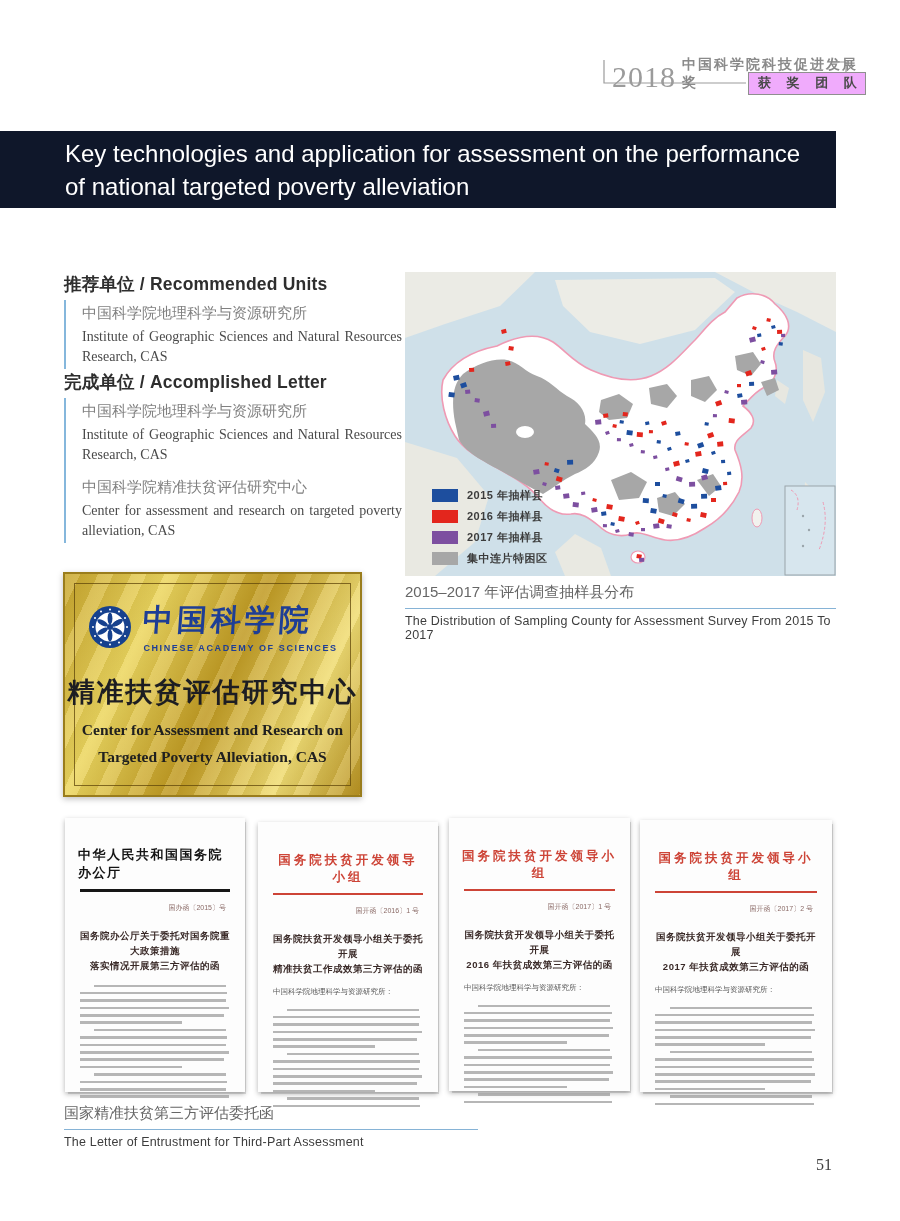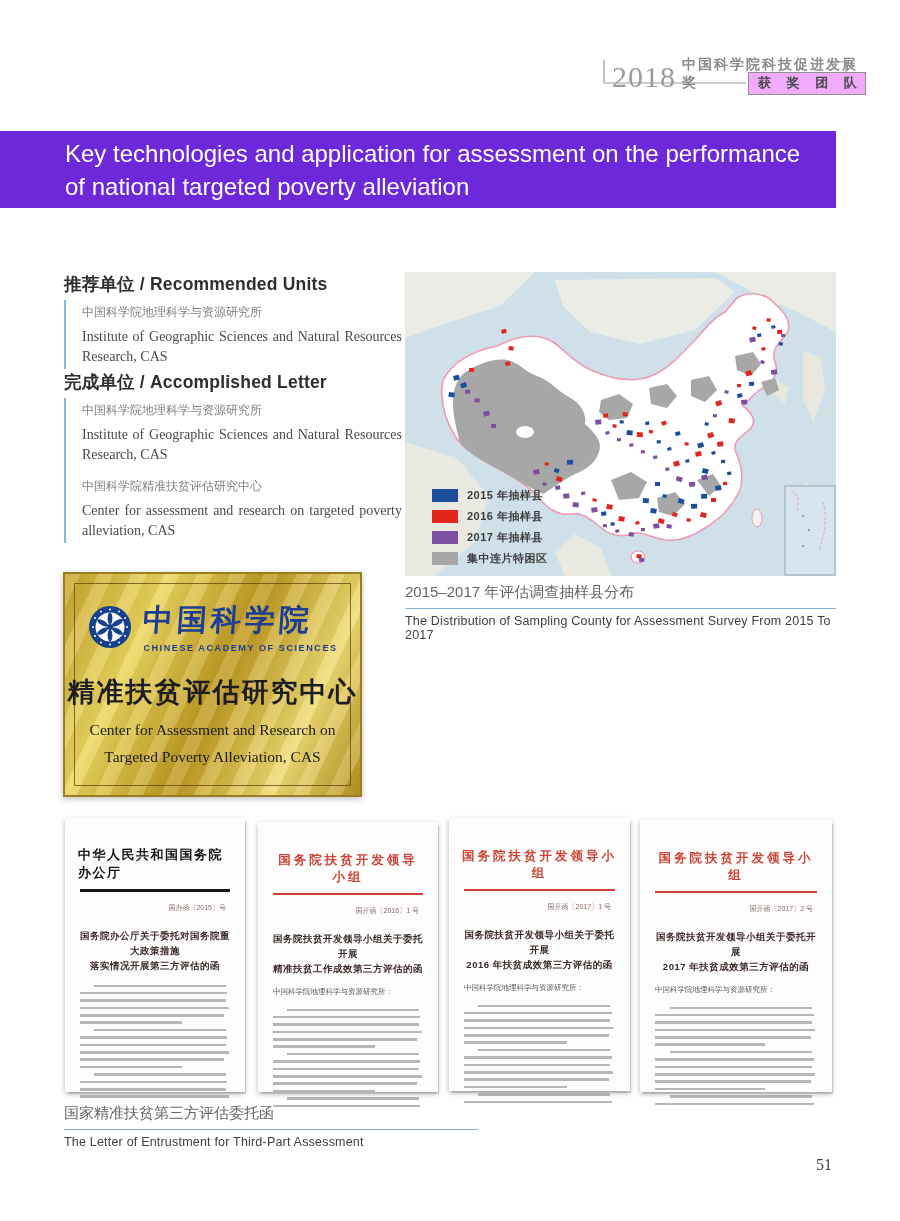--- a/index.html
+++ b/index.html
@@ -9,29 +9,29 @@
   
   .award-header{position:absolute;left:560px;top:42px;width:310px;height:62px;}
   .award-year{position:absolute;left:52px;top:18px;font-family:"Liberation Serif",serif;
               font-size:30px;color:#9b9b9b;letter-spacing:1px;}
   .award-name{position:absolute;left:122px;top:14px;font-size:14px;color:#8a8a8a;letter-spacing:2px;font-weight:600;}
   .award-badge{position:absolute;left:188px;top:30px;border:1px solid #8f8f8f;background:#f0abfc;
                font-size:13px;color:#4a4a4a;letter-spacing:6px;padding:1px 2px 2px 9px;font-weight:600;}
   .award-lines{position:absolute;left:0;top:0;}
 
   
-  .banner{position:absolute;left:0;top:131px;width:836px;height:77px;background:#6d28d9;color:#fff;}
+  .banner{position:absolute;left:0;top:131px;width:836px;height:77px;background:#0f172a;color:#fff;}
   .banner .t{display:block;padding-left:65px;font-size:24px;line-height:33px;font-weight:400;}
   .banner .t:first-child{padding-top:6px;}
 
   
   .sec-head{position:absolute;left:64px;font-size:17.5px;font-weight:700;color:#2e2e2e;letter-spacing:.2px;}
   .unit-block{position:absolute;left:64px;border-left:2px solid #85b7dc;padding:2px 0 2px 16px;width:320px;}
   .unit+.unit{margin-top:11px;}
-  .unit .cn{font-size:12px;color:#808080;line-height:21px;margin-bottom:4px;}
+  .unit .cn{font-size:15px;color:#808080;line-height:21px;margin-bottom:4px;}
   .unit .en{font-family:"Liberation Serif",serif;font-size:14px;color:#4a4a4a;line-height:20px;
             text-align:justify;}
 
   
   .map-wrap{position:absolute;left:405px;top:272px;width:431px;height:304px;background:#cfe0e9;overflow:hidden;}
   .map-legend{position:absolute;left:27px;top:216px;}
   .leg-row{display:flex;align-items:center;margin-bottom:7px;height:14px;}
   .leg-swatch{display:inline-block;width:26px;height:13px;margin-right:9px;}
   .leg-label{font-size:11px;font-weight:700;color:#3c3c3c;letter-spacing:.5px;}
 
@@ -47,21 +47,21 @@
           border:2px solid #9a7d1c;box-shadow:0 2px 6px rgba(0,0,0,.25);}
   .plaque-inner{position:absolute;inset:9px;border:1.5px solid rgba(95,70,10,.75);}
   .plaque-sheen{position:absolute;inset:0;background:repeating-linear-gradient(115deg,rgba(255,255,255,.14) 0 14px,rgba(0,0,0,.05) 14px 30px);pointer-events:none;}
   .plaque-head{position:absolute;left:0;top:26px;width:100%;display:flex;justify-content:center;align-items:center;gap:10px;}
   .org-cn{font-size:30px;font-weight:700;color:#1e3e95;letter-spacing:4px;
           font-family:"Liberation Serif",serif;transform:skewX(-4deg);}
   .org-en{font-size:9px;font-weight:700;color:#1e3e95;letter-spacing:1.6px;text-align:center;margin-top:2px;}
   .center-cn{position:absolute;left:0;top:100px;width:100%;text-align:center;
              font-size:27px;font-weight:700;color:#1d1d22;letter-spacing:2px;}
   .center-en{position:absolute;left:0;top:142px;width:100%;text-align:center;
-             font-family:"Liberation Serif",serif;font-size:15.5px;font-weight:400;color:#20201f;line-height:27px;}
+             font-family:"Liberation Serif",serif;font-size:15.5px;font-weight:700;color:#20201f;line-height:27px;}
 
   
   .doc{position:absolute;background:#fdfdfd;box-shadow:0 2px 5px rgba(0,0,0,.30),2px 3px 0 -1px #e0e0e0;
        padding:16px 13px 10px 13px;box-sizing:border-box;}
   .doc-h-black{font-size:13px;font-weight:700;color:#141414;text-align:left;letter-spacing:1.5px;margin-top:12px;}
   .doc-rule-black{height:2.5px;background:#161616;margin:7px 2px 0 2px;}
   .doc-h-red{font-size:12.5px;font-weight:700;color:#cd4437;text-align:center;letter-spacing:3px;margin-top:14px;}
   .doc-rule-red{height:1.5px;background:#cd4437;margin:7px 2px 0 2px;}
   .doc-no{font-size:7px;color:#8a6a66;text-align:right;margin:11px 6px 0 0;}
   .doc-title{margin-top:15px;font-size:9.5px;font-weight:700;color:#3a2a28;text-align:center;line-height:15px;letter-spacing:.5px;}

